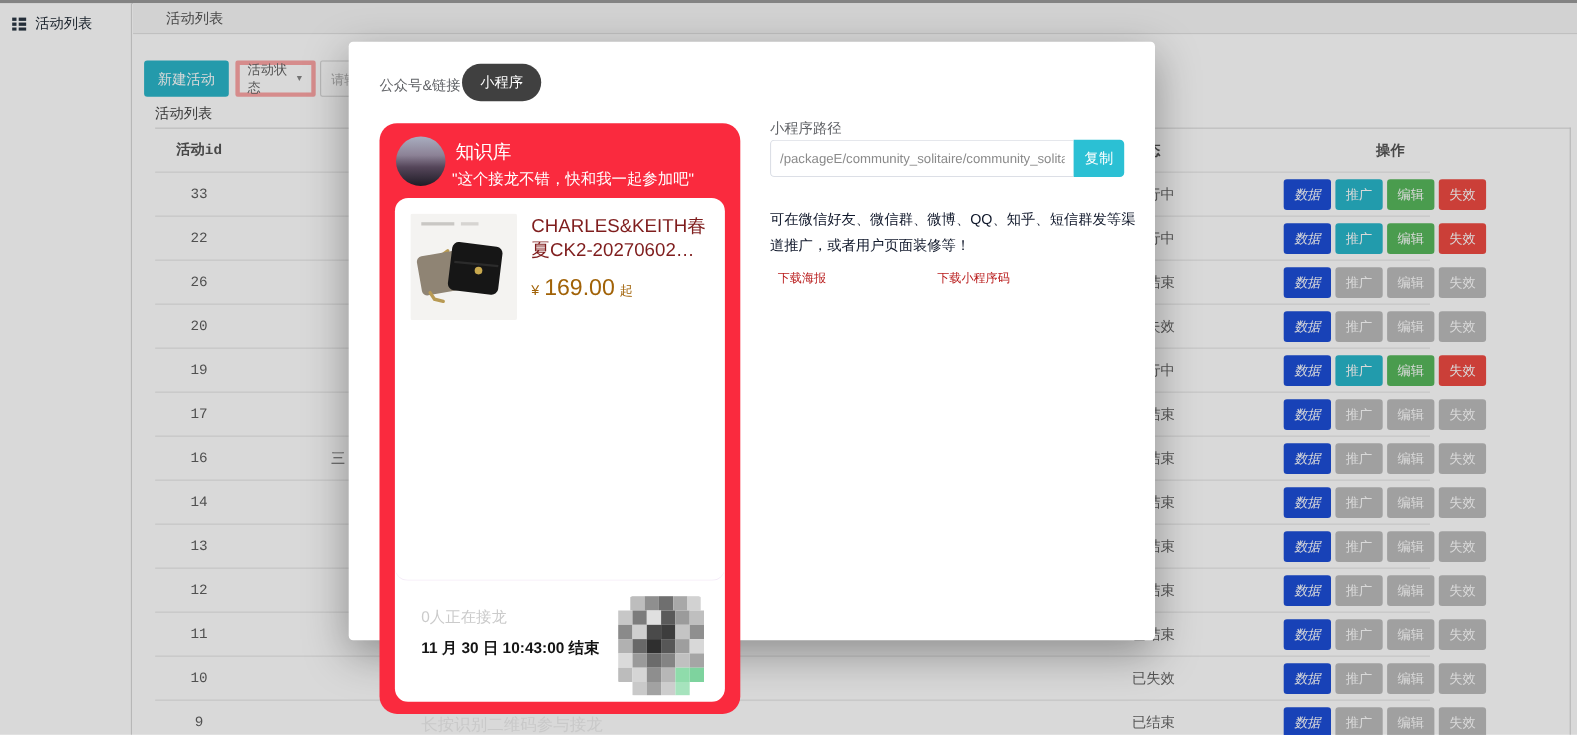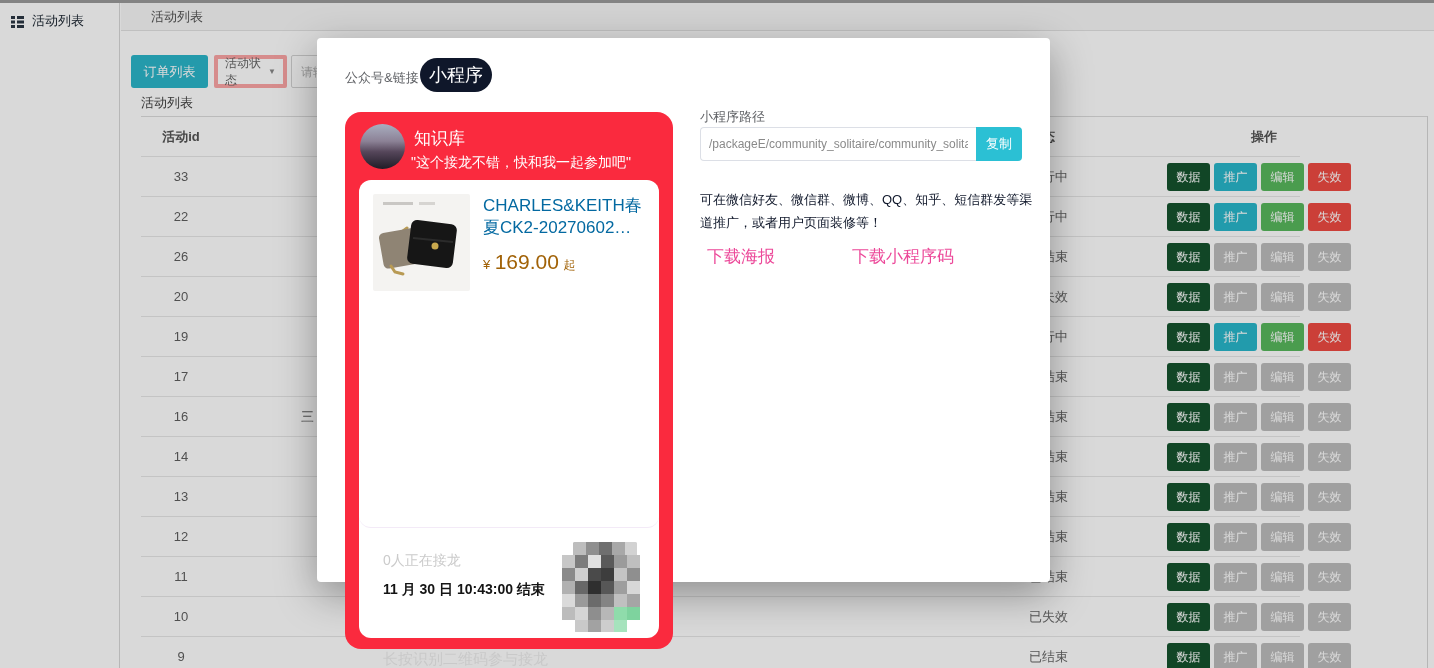--- a/index.html
+++ b/index.html
@@ -21,74 +21,74 @@
   .select { position:absolute; left:93px; top:52px; width:73px; height:33px; background:#fff; border:4px solid #fca5a5; border-radius:2px; font-size:12px; color:#666; display:flex; align-items:center; justify-content:space-between; padding:0 7px; cursor:pointer; }
   .select .caret { font-size:8px; color:#888; }
   .search-input { position:absolute; left:170px; top:52px; width:150px; height:33px; border:1px solid #d4d4d4; border-radius:2px; font-size:12px; color:#666; padding:0 9px; outline:none; }
   .search-input::placeholder { color:#b3b3b3; }
   #list-title { position:absolute; left:20px; top:91px; font-size:13px; color:#444; }
   #top-divider { position:absolute; left:20px; top:113px; width:1287px; height:1px; background:#dcdcdc; }
   #right-vline { position:absolute; left:1306px; top:113px; bottom:0; width:1px; background:#d6d6d6; }
 
   #thead { position:absolute; left:0; top:114px; right:6px; height:40px; font-size:13px; font-weight:bold; color:#555; }
   #thead::after, .trow::after { content:""; position:absolute; left:20px; right:128px; bottom:0; height:1px; background:#e7e7e7; }
-  .h-id, .cell-id { position:absolute; left:20px; width:80px; text-align:center; line-height:40px; }
+  .h-id, .cell-id { position:absolute; left:20px; width:80px; text-align:center; line-height:40px;font-family:Liberation Mono, monospace; }
   .h-status { position:absolute; left:908px; line-height:40px; }
   .h-op { position:absolute; left:1100px; width:86px; text-align:center; line-height:40px; }
 
   #rows { position:absolute; left:0; top:154px; right:6px; }
   .trow { position:relative; height:40px; }
   .cell-id { font-size:13px; color:#5f5f5f; font-weight:normal; }
   .cell-frag { position:absolute; left:180px; line-height:40px; font-size:13px; color:#5f5f5f; }
   .cell-status { position:absolute; left:908px; line-height:40px; font-size:13px; color:#666; white-space:nowrap; }
   .cell-actions { position:absolute; left:1046px; top:6px; display:flex; gap:4px; }
   .act { width:43px; height:28px; border:none; border-radius:3px; color:#fff; font-size:12px; cursor:pointer; }
-  .b-data   { background:#14532d; }
+  .b-data   { background:#1d4ed8;font-style:italic; }
   .b-promo  { background:#29b7ca; }
   .b-edit   { background:#57b85c; }
   .b-invalid{ background:#ef4b42; }
   .b-gray   { background:#bdbdbd; }
 
   
   #backdrop { position:absolute; inset:0; background:rgba(0,0,0,0.15); }
   #modal { position:absolute; left:317px; top:38px; width:733px; height:544px; background:#fff; border-radius:4px; box-shadow:0 12px 40px rgba(0,0,0,0.35); }
 
   .tab-inactive { position:absolute; left:28px; top:31px; font-size:13px; color:#606266; cursor:pointer; background:none; border:none; }
-  .tab-pill { position:absolute; left:103px; top:20px; width:72px; height:34px; border-radius:17px; background:#0f172a; color:#fff; font-size:18px; border:none; cursor:pointer; }
+  .tab-pill { position:absolute; left:103px; top:20px; width:72px; height:34px; border-radius:17px; background:#404040; color:#fff; font-size:13px; border:none; cursor:pointer; }
 
   
   #red-card { position:absolute; left:28px; top:74px; width:328px; height:537px; background:#fa2a3e; border-radius:16px; }
   .avatar { position:absolute; left:15px; top:12px; width:45px; height:45px; border-radius:50%;
             background:linear-gradient(180deg,#a9aec0 0%,#8c8296 38%,#55465a 62%,#1f1c26 100%); }
   .p-name { position:absolute; left:69px; top:15px; color:#fff; font-size:17px; }
   .p-quote { position:absolute; left:66px; top:42px; color:#fff; font-size:14px; white-space:nowrap; }
 
   #inner-card { position:absolute; left:14px; top:68px; width:300px; height:458px; background:#fff; border-radius:12px; }
   .card-divider { position:absolute; left:0; top:334px; width:300px; height:14px;
                   border-bottom:1px solid #f3eaf7; border-bottom-left-radius:12px; border-bottom-right-radius:12px; }
   .prod-img { position:absolute; left:14px; top:14px; width:97px; height:97px; border-radius:2px; overflow:hidden; }
-  .prod-title { position:absolute; left:124px; top:15px; width:166px; font-size:17px; color:#0369a1; line-height:1.32;
+  .prod-title { position:absolute; left:124px; top:15px; width:166px; font-size:17px; color:#7f1d1d; line-height:1.32;
                 word-break:break-all; max-height:46px; overflow:hidden; }
   .price { position:absolute; left:124px; top:70px; color:#a16207; }
   .price .cur { font-size:13px; }
   .price .val { font-size:21px; }
   .price .suf { font-size:12px; }
   .f-participants { position:absolute; left:24px; top:372px; color:#cbcbcb; font-size:14px; }
   .f-deadline { position:absolute; left:24px; top:401px; color:#141414; font-size:14px; font-weight:bold; white-space:nowrap; }
   .f-hint { position:absolute; left:24px; top:430px; color:#c9c9c9; font-size:15px;margin-top:40px; }
   .qr { position:absolute; left:201px; top:360px; width:90px; height:94px; border-radius:24px; overflow:hidden; background:#fff; }
 
   
   .path-label { position:absolute; left:383px; top:70px; font-size:13px; color:#606266; }
   .path-row { position:absolute; left:383px; top:89px; display:flex; }
   .path-input { width:276px; height:34px; border:1px solid #dcdfe6; border-right:none; border-radius:4px 0 0 4px;
                 font-size:12px; color:#8a8a8a; padding:0 8px; outline:none; white-space:nowrap; overflow:hidden; }
   .copy-btn { width:46px; height:34px; background:#2bc0d4; color:#fff; font-size:13px; border:none; border-radius:0 4px 4px 0; cursor:pointer; }
   .promo-text { position:absolute; left:383px; top:150px; width:340px; font-size:13px; color:#0f172a; line-height:1.8; }
-  .dl-link { position:absolute; top:207px; font-size:17px; color:#ec4899; cursor:pointer; background:none; border:none; }
+  .dl-link { position:absolute; top:207px; font-size:11px; color:#b91c1c; cursor:pointer; background:none; border:none; }
   #link-poster { left:390px; }
   #link-qrcode { left:498px;margin-left:37px; }
 </style>
 </head>
 <body>
 
 <div id="page">
   <div id="topstrip"></div>
 
   <aside id="sidebar">
@@ -105,21 +105,21 @@
       </svg>
       <span>活动列表</span>
     </div>
   </aside>
 
   <div id="content">
     <div id="content-header">
       <span class="tab">活动列表</span>
     </div>
 
-    <button class="btn-new">订单列表</button>
+    <button class="btn-new">新建活动</button>
     <div class="select">
       <span>活动状态</span>
       <span class="caret">▼</span>
     </div>
     <input class="search-input" placeholder="请输入" style="">
 
     <div id="list-title">活动列表</div>
     <div id="top-divider"></div>
     <div id="right-vline"></div>
 

